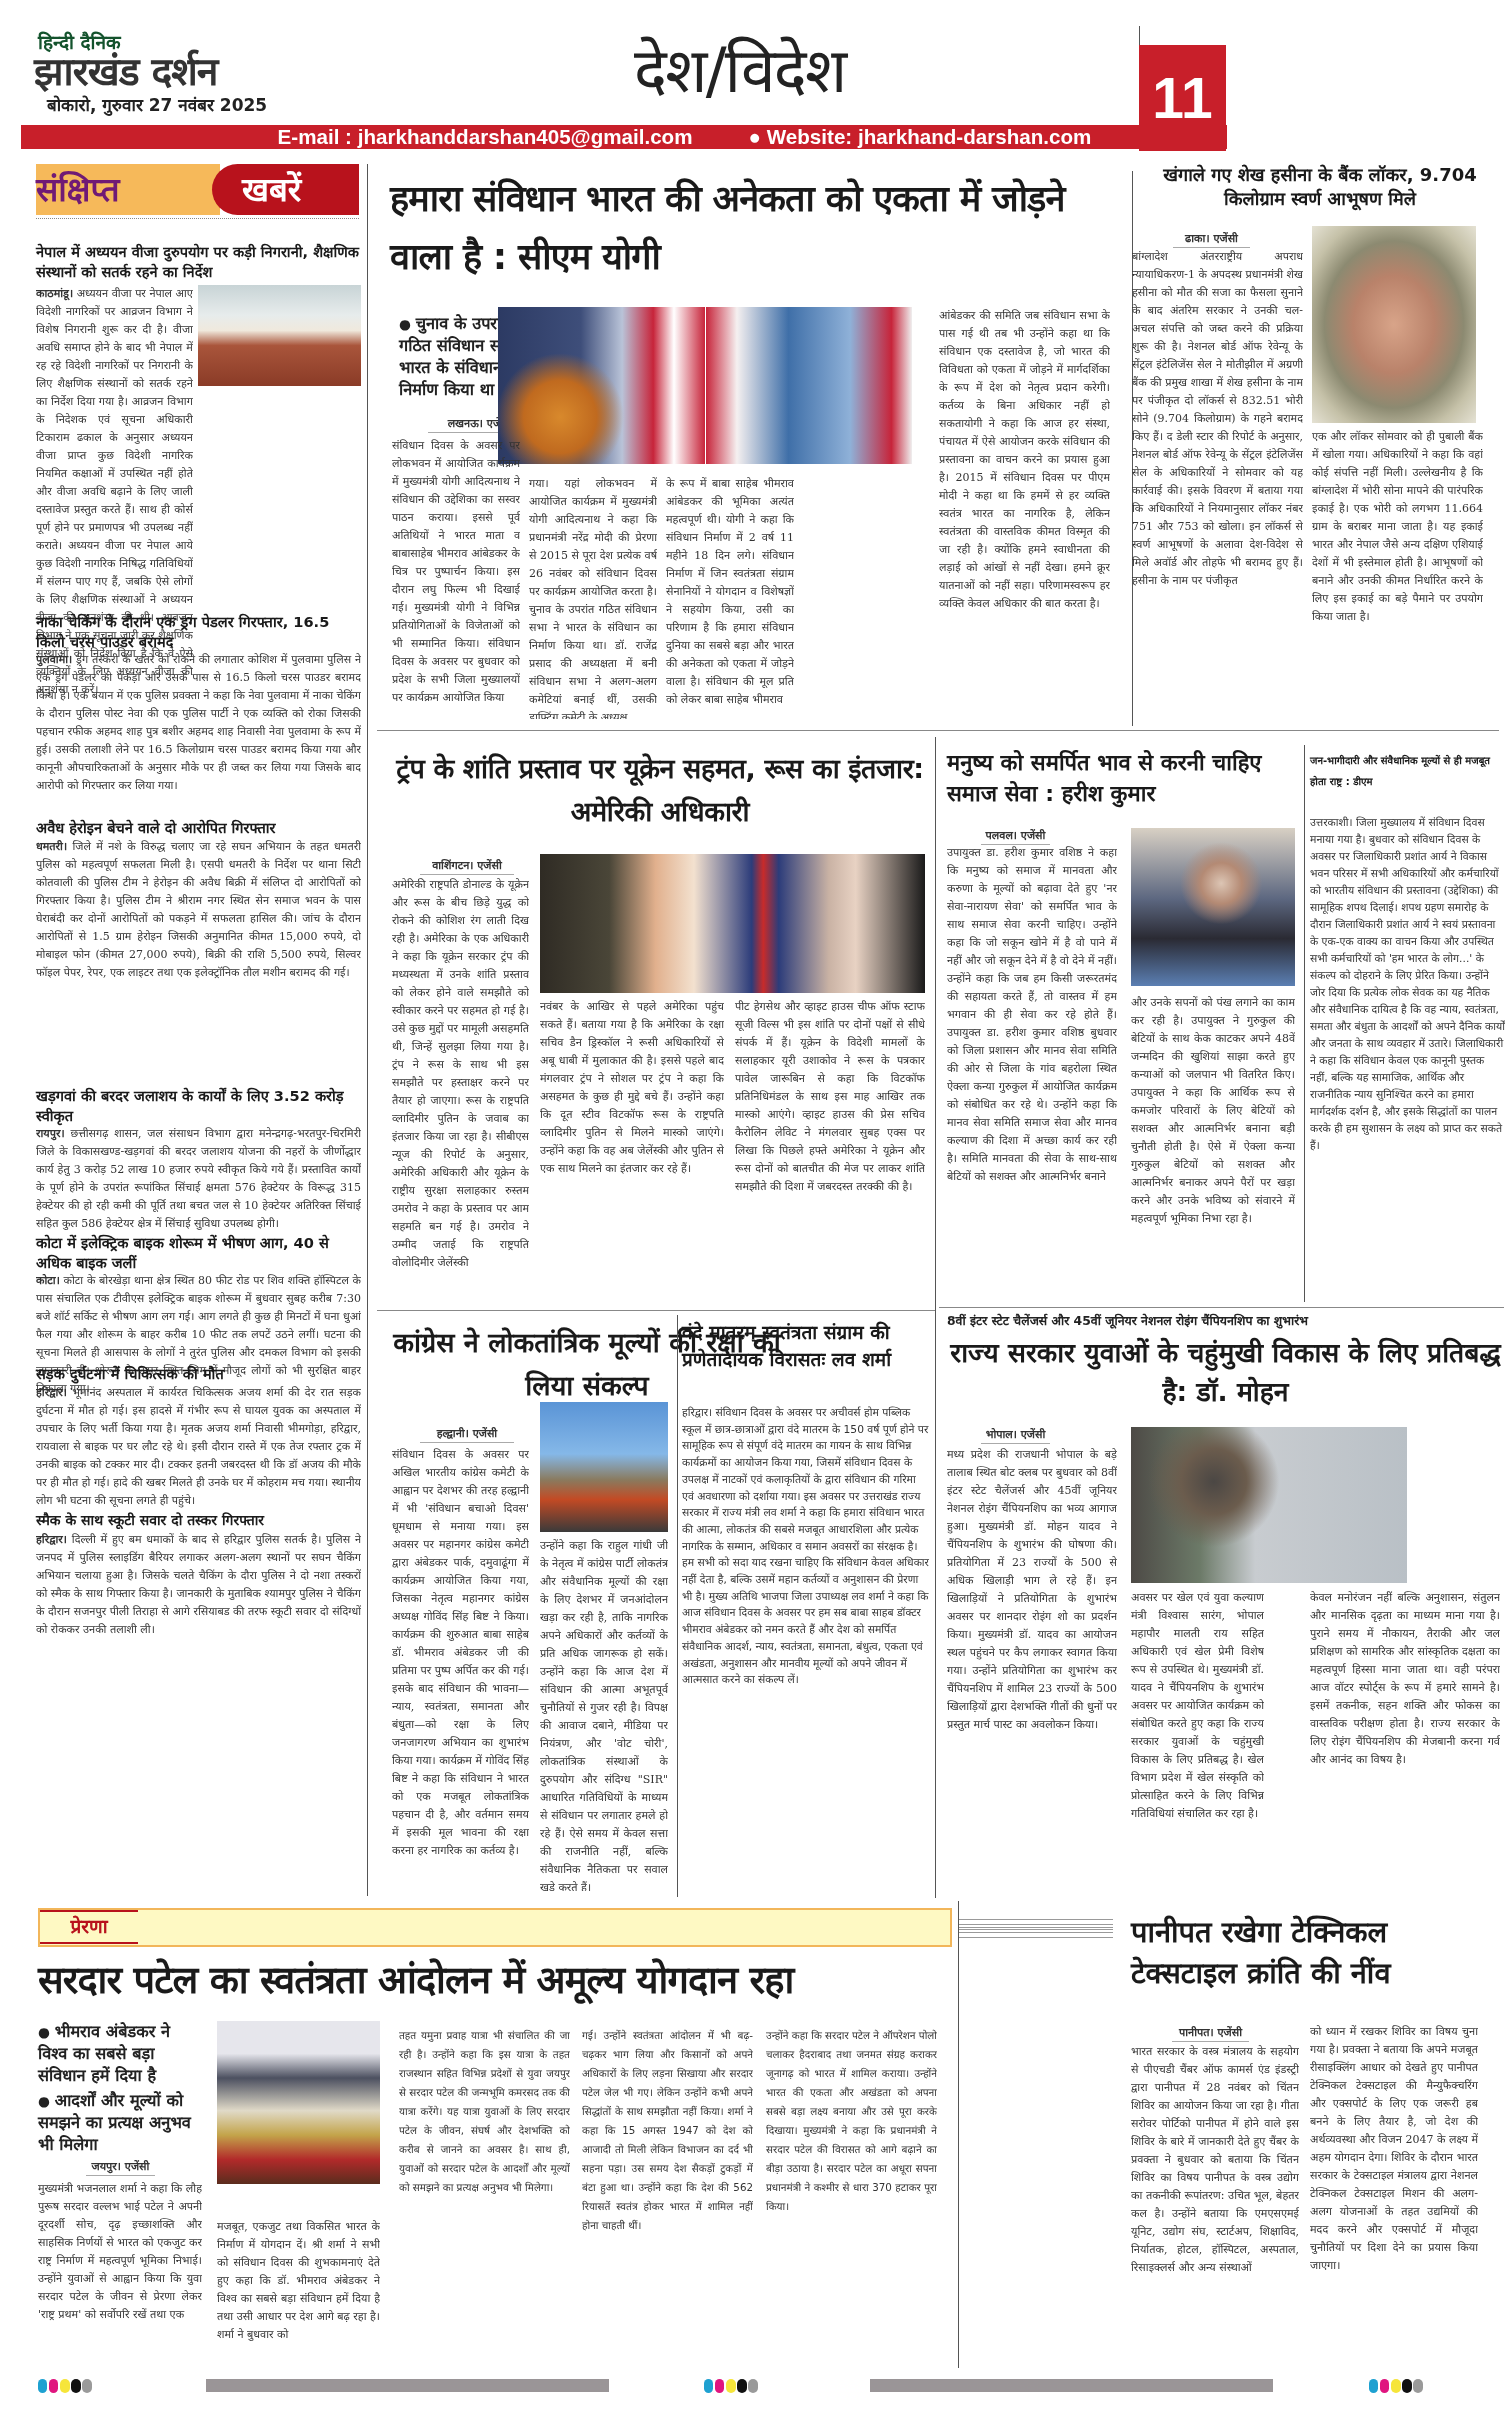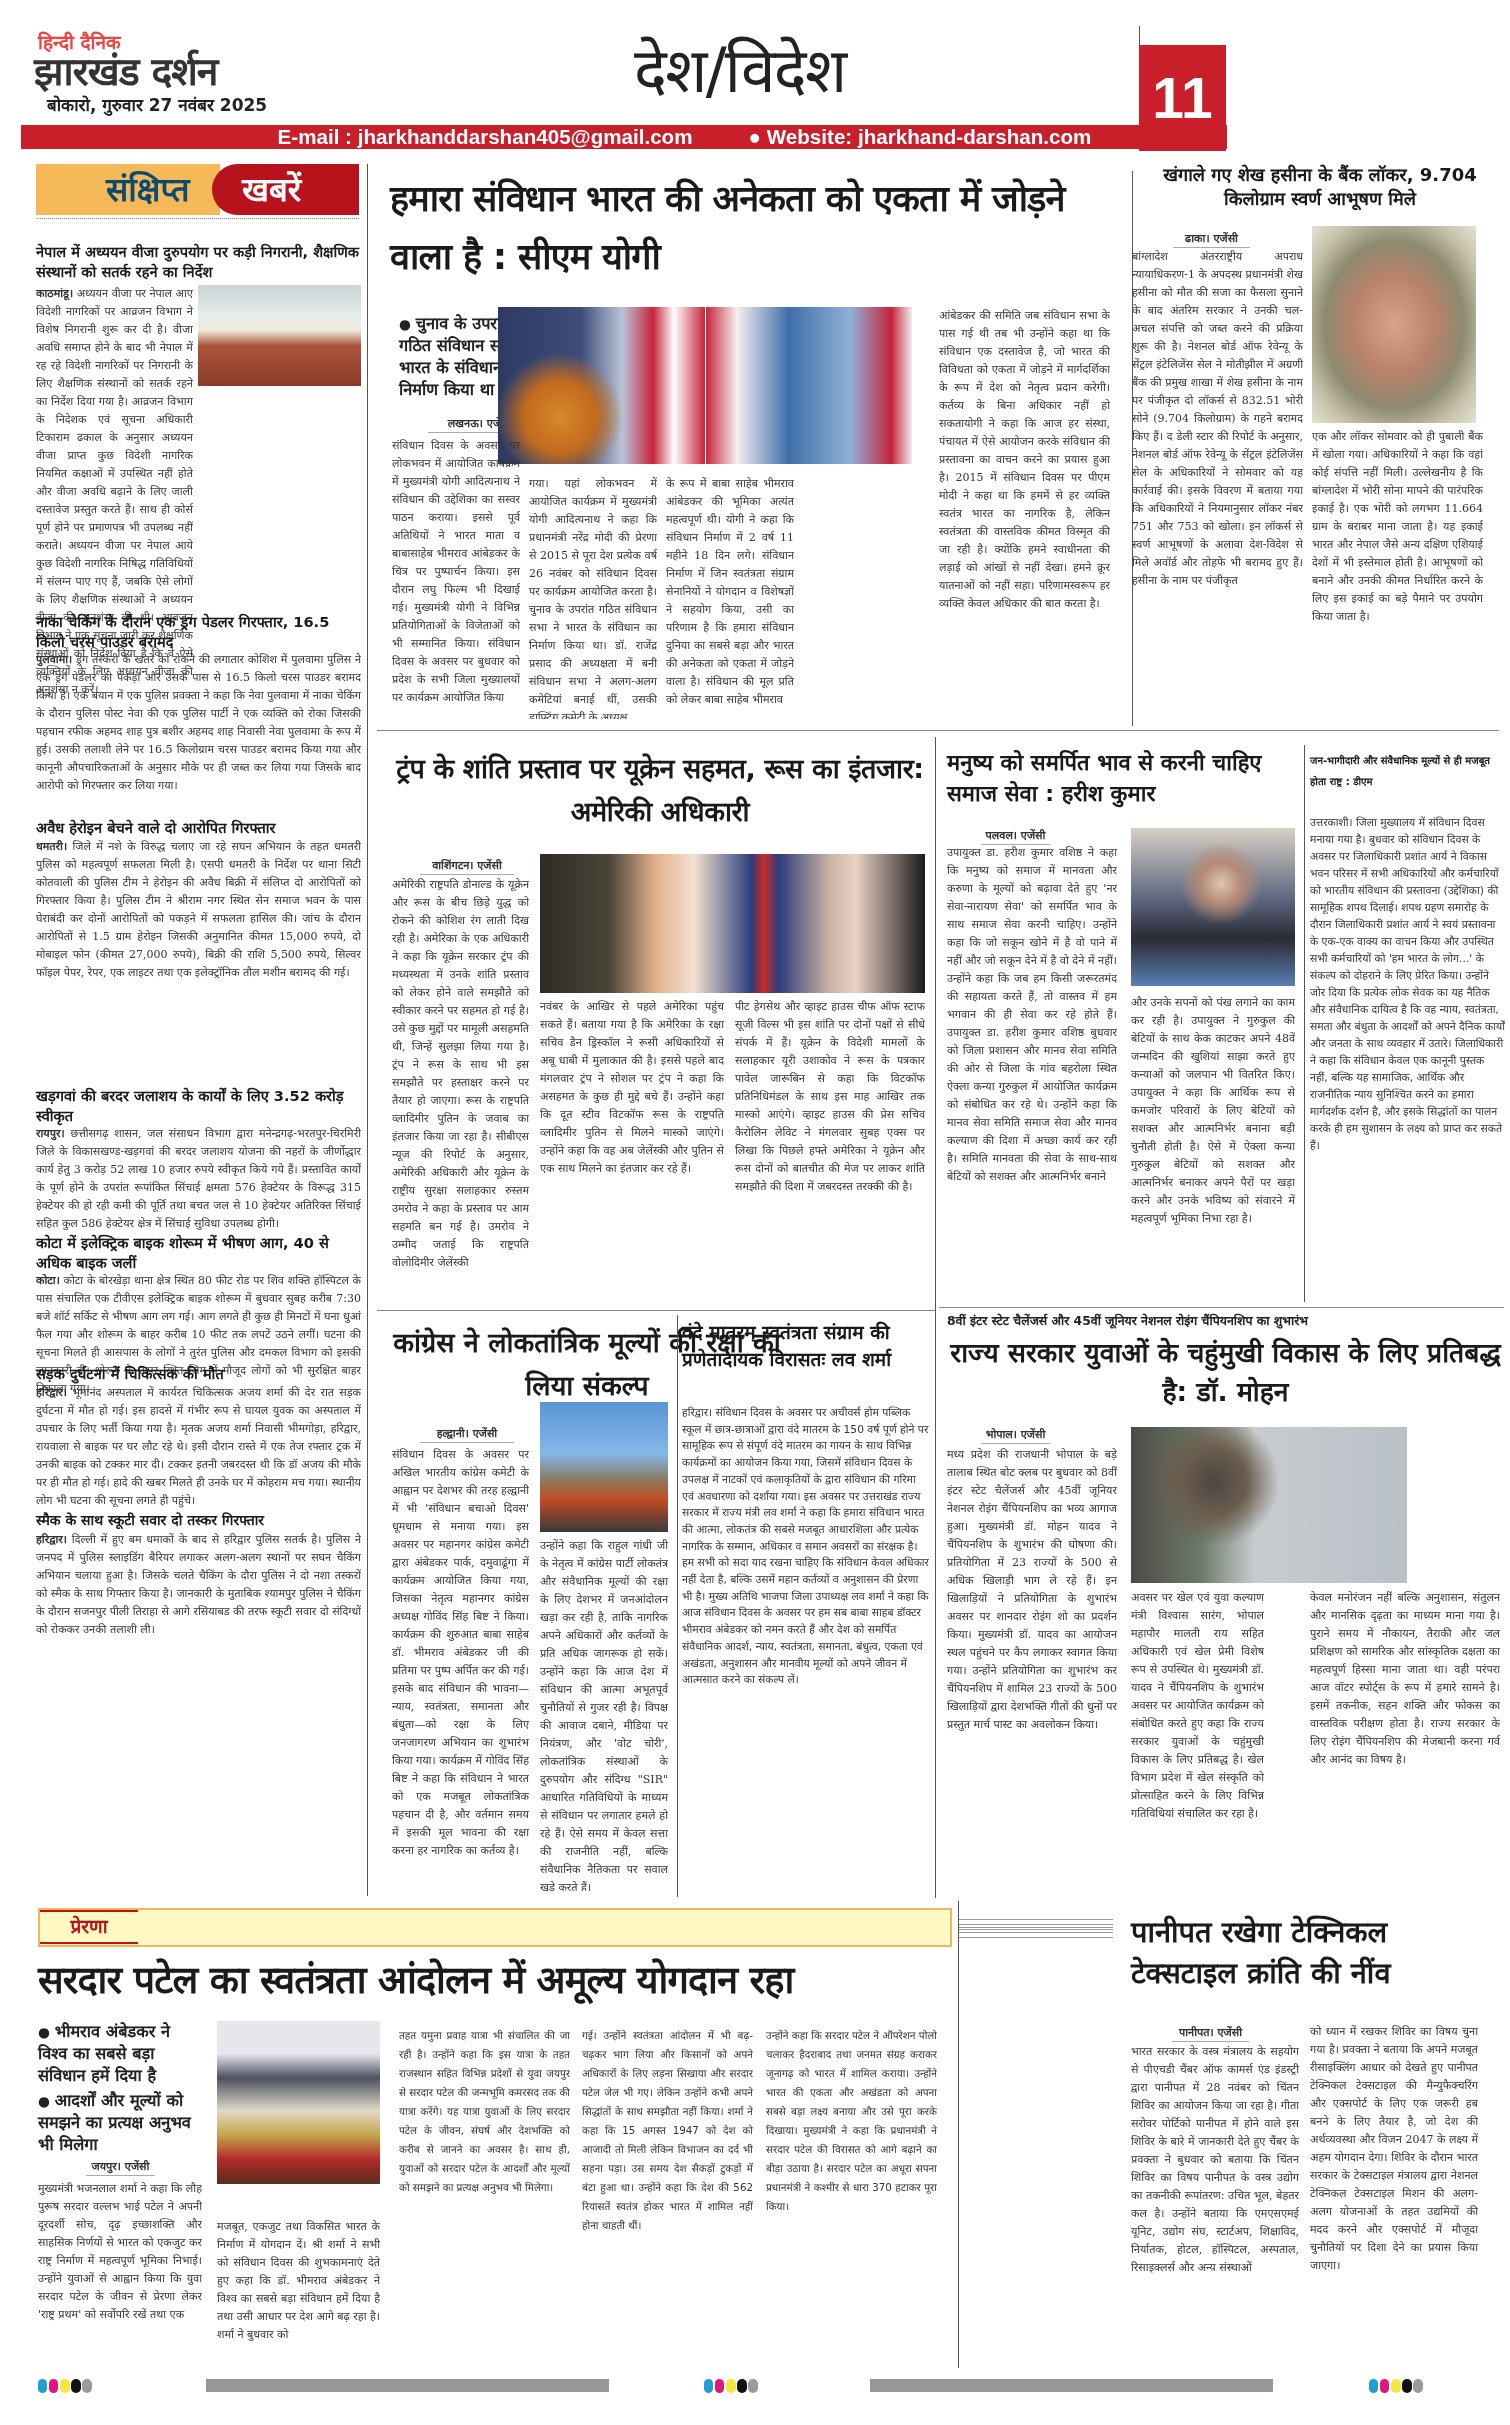--- a/index.html
+++ b/index.html
@@ -1,26 +1,26 @@
 <!DOCTYPE html>
 <html style="font-size:13.7px"><head>
 <meta charset="utf-8">
 <style>
 *{box-sizing:border-box;margin:0;padding:0}
 body{width:1511px;height:2426px;background:#fff;font-family:"DejaVu Sans",sans-serif;color:#222;position:relative;overflow:hidden}
 .abs{position:absolute}
-.masthead-sub{left:38px;top:29px;color:#ef4444;font-size:19px;font-weight:bold}
+.masthead-sub{left:38px;top:29px;color:#14532d;font-size:19px;font-weight:bold}
 .masthead-title{left:34px;top:43px;font-size:39px;font-weight:bold;color:#333;letter-spacing:-0.9px}
 .masthead-date{left:47px;top:93px;font-size:17px;font-weight:bold;color:#222}
 .section-title{left:634px;top:26px;font-size:62px;font-weight:normal;color:#222;letter-spacing:-1.7px}
 .page-num{left:1139px;top:45px;width:87px;height:106px;background:#c81f2a;color:#fff;font-size:57px;font-weight:bold;text-align:center;line-height:106px;font-family:"Liberation Sans",sans-serif}
 .redbar{left:20.6px;top:125px;width:1206px;height:24px;background:#c81f2a;color:#fff;font-family:"Liberation Sans",sans-serif;font-size:20.6px;font-weight:bold;line-height:24px}
 .redbar .em{position:absolute;left:257px}
 .redbar .web{position:absolute;left:728px}
-.brief-banner{left:36px;top:164px;width:184px;height:51px;background:#f6b95a;font-size:33px;font-weight:bold;color:#0c4a6e;padding-left:70px;line-height:51px}
+.brief-banner{left:36px;top:164px;width:184px;height:51px;background:#f6b95a;font-size:33px;font-weight:bold;color:#701a75;line-height:51px}
 .brief-banner2{left:212px;top:164px;width:147px;height:51px;background:#b8121c;color:#fff;font-size:33px;font-weight:bold;border-radius:51px 0 0 51px;padding-left:30px;line-height:51px}
 .vrule{width:0.9px;background:#555}
 .hrule{height:0.9px;background:#888}
 .h-bold{font-weight:bold;color:#1a1a1a;font-family:"DejaVu Sans",sans-serif}
 .body{font-family:"DejaVu Serif",serif;font-size:11px;line-height:18px;color:#333;text-align:justify;overflow:hidden}
 .body b{font-family:"DejaVu Sans",sans-serif}
 .cond{font-family:"DejaVu Sans",sans-serif;font-size:10.7px;line-height:18px;color:#333;text-align:justify;overflow:hidden}
 .byline{font-size:11px;font-weight:bold;text-align:center;color:#333;border-bottom:0.9px solid #aaa;padding-bottom:1.7px}
 .photo{overflow:hidden}
 .bullet::before{content:"● ";font-size:13.7px}

